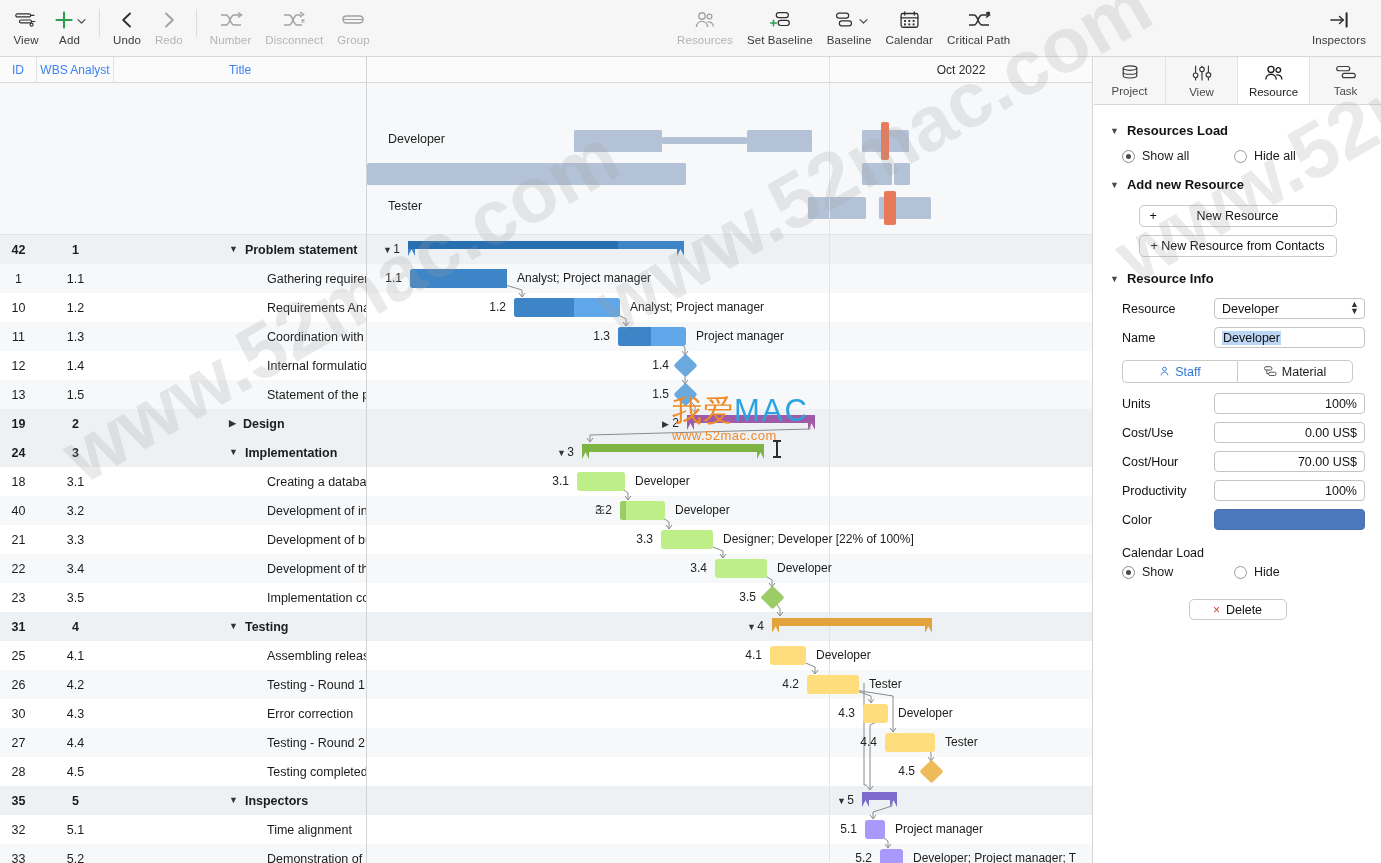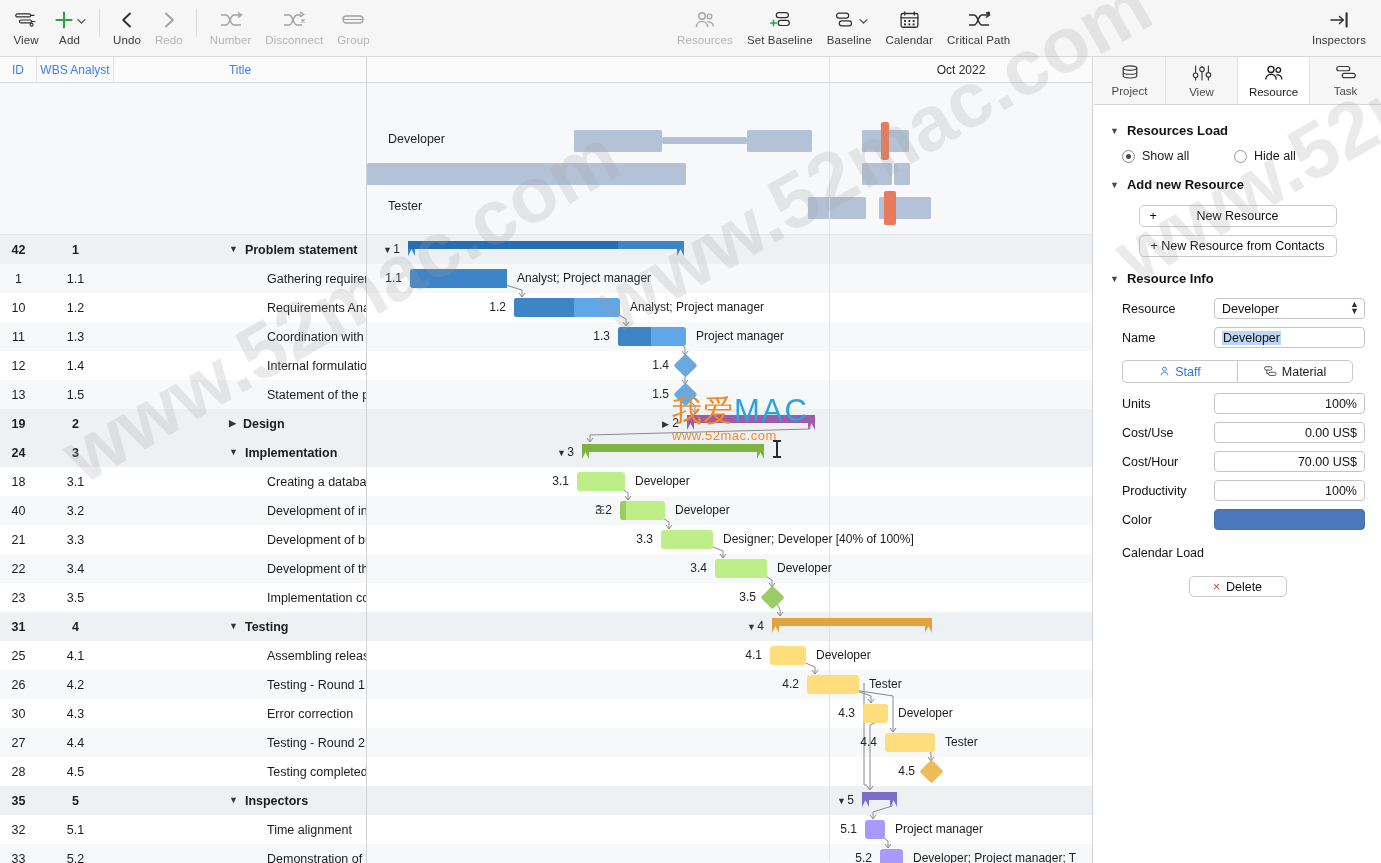--- a/index.html
+++ b/index.html
@@ -627,21 +627,21 @@
           <div class="bar" style="left: 210px; width: 48px; top: 237px; background: rgb(190, 238, 135);"></div>
           <div class="reslab" style="left: 268px; top: 239px; max-width: 456px; overflow: hidden;">Developer</div>
           <div class="wbslab" style="left: 191px; width: 54px; top: 268px;">3.2</div>
           <div class="note-icon" style="left: 228px; top: 269px;">☰</div>
           <div class="bar" style="left: 253px; width: 45px; top: 266px; background: rgb(190, 238, 135);">
             <div class="prog" style="width: 6.3px; background: rgb(156, 204, 101);"></div>
           </div>
           <div class="reslab" style="left: 308px; top: 268px; max-width: 416px; overflow: hidden;">Developer</div>
           <div class="wbslab" style="left: 232px; width: 54px; top: 297px;">3.3</div>
           <div class="bar" style="left: 294px; width: 52px; top: 295px; background: rgb(190, 238, 135);"></div>
-          <div class="reslab" style="left: 356px; top: 297px; max-width: 368px; overflow: hidden;">Designer; Developer [40% of 100%]</div>
+          <div class="reslab" style="left: 356px; top: 297px; max-width: 368px; overflow: hidden;">Designer; Developer [22% of 100%]</div>
           <div class="wbslab" style="left: 286px; width: 54px; top: 326px;">3.4</div>
           <div class="bar" style="left: 348px; width: 52px; top: 324px; background: rgb(190, 238, 135);"></div>
           <div class="reslab" style="left: 410px; top: 326px; max-width: 314px; overflow: hidden;">Developer</div>
           <div class="wbslab" style="left: 335px; width: 54px; top: 355px;">3.5</div>
           <div class="milestone" style="left: 397px; top: 354px; background: rgb(156, 204, 101);"></div>
           <div class="wbslab" style="left: 343px; width: 54px; top: 384px;">4</div>
           <div class="tri-g" style="left: 380px; top: 387px;">▼</div>
           <div class="sumbar" style="left: 405px; width: 160px; top: 383px; background: rgb(226, 163, 60);"></div>
           <div class="wbslab" style="left: 341px; width: 54px; top: 413px;">4.1</div>
           <div class="bar" style="left: 403px; width: 36px; top: 411px; background: rgb(255, 221, 124);"></div>
@@ -799,20 +799,30 @@
         <div class="field-ctl right">
           <span>100%</span>
         </div>
       </div>
       <div class="field-row">
         <div class="field-label">Color</div>
         <div class="color-swatch" id="color-swatch" style="background: rgb(75, 119, 189);"></div>
       </div>
 
       <div class="plain-label">Calendar Load</div>
+      <div class="radio-row">
+        <div class="radio on" style="width:112px;">
+          <span class="dot"></span>
+          <span>Show</span>
+        </div>
+        <div class="radio">
+          <span class="dot"></span>
+          <span>Hide</span>
+        </div>
+      </div>
 
       <div class="del-btn">
         <span class="del-x">×</span>
         <span>Delete</span>
       </div>
 
     </div>
   </div>
 
   <div class="wm wm1">www.52mac.com</div>

